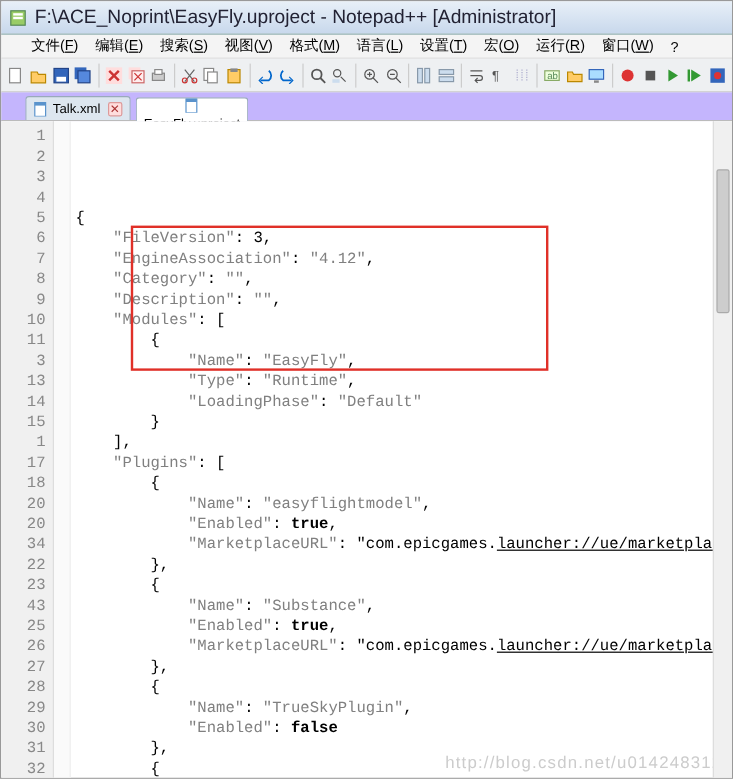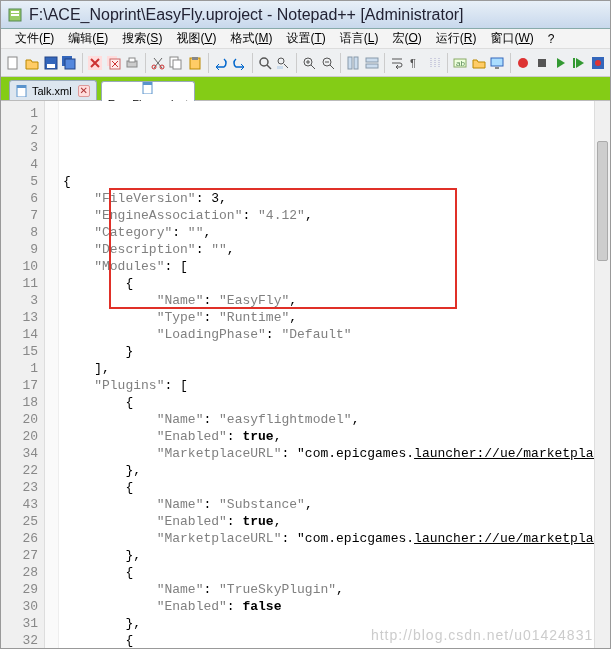--- a/index.html
+++ b/index.html
@@ -1,26 +1,26 @@
 <!DOCTYPE html>
 <html><head>
 <meta charset="utf-8">
 <style>
   * { margin: 0; padding: 0; box-sizing: border-box; }
   body { font-family: "Microsoft YaHei", Tahoma, sans-serif; font-size: 12px; background: #f0f0f0; width: 611px; height: 649px; overflow: hidden; border: 1px solid #999; }
   .titlebar { height: 28px; background: linear-gradient(#e8f0f8, #c8d8ec); display: flex; align-items: center; padding: 0 6px; border-bottom: 1px solid #8aa; }
   .titlebar .ticon { width: 16px; height: 16px; margin-right: 6px; display:inline-flex; align-items:center; justify-content:center; }
   .titlebar .ttext { color: #223; font-size: 16px; }
-  .menubar { height: 20px; background: #f4f4f4; display: flex; align-items: center; padding: 0 8px; gap: 2px; border-bottom: 1px solid #ddd; }
+  .menubar { height: 20px; background: #f4f4f4; display: flex; align-items: center; padding: 0 19px; gap: 2px; border-bottom: 1px solid #ddd; }
   .menubar .mitem { padding: 1px 6px; cursor: default; }
   .menubar .mitem u { text-decoration: underline; }
   .toolbar { height: 28px; background: #eef0f2; display: flex; align-items: center; padding: 0 4px; gap: 2px; border-bottom: 1px solid #ccc; }
   .tbtn { width: 22px; height: 22px; display:inline-flex; align-items:center; justify-content:center; border:1px solid transparent; border-radius:2px; }
   .sep { width:1px; height:20px; background:#ccc; margin:0 2px; }
-  .tabbar { height: 24px; background: #84cc16; display:flex; align-items:flex-end; padding:0 8px; gap:4px; border-bottom:1px solid #bbb; }
+  .tabbar { height: 24px; background: #c4b5fd; display:flex; align-items:flex-end; padding:0 20px; gap:4px; border-bottom:1px solid #bbb; }
   .tab { height:20px; display:flex; align-items:center; padding:0 6px; background:#dde6ef; border:1px solid #9ab; border-bottom:none; border-radius:3px 3px 0 0; font-size:11px; gap:4px; }
   .tab.active { background:#fff; position:relative; top:1px;flex-direction:column; }
   .tab .ficon { width:12px; height:12px; display:inline-flex; }
   .tab .close { width:12px; height:12px; display:inline-flex; align-items:center; justify-content:center; font-size:10px; color:#a33; border:1px solid #d99; background:#fdd; border-radius:2px; margin-left:2px; }
   .editor { display:flex; height: calc(649px - 28px - 20px - 28px - 24px); background:#fff; position:relative; }
   .gutter { width: 44px; background:#f0f0f0; border-right:1px solid #ddd; text-align:right; padding:4px 6px 0 0; font-family:"Courier New", monospace; font-size:13px; line-height:17px; color:#888; }
   .fold { width: 14px; background:#fafafa; border-right:1px solid #eee; }
   .code { flex:1; padding:4px 0 0 4px; font-family:"Courier New", monospace; font-size:13px; line-height:17px; white-space:pre; color:#000; position:relative; overflow:hidden; }
   .code .s { color:#808080; } 
   .code .k { color:#000; font-weight:bold; }
@@ -43,22 +43,22 @@
   </span>
   <span class="ttext">F:\ACE_Noprint\EasyFly.uproject - Notepad++ [Administrator]</span>
 </div>
 
 <div class="menubar" id="menubar">
     <div class="mitem">文件(<u>F</u>)</div>
     <div class="mitem">编辑(<u>E</u>)</div>
     <div class="mitem">搜索(<u>S</u>)</div>
     <div class="mitem">视图(<u>V</u>)</div>
     <div class="mitem">格式(<u>M</u>)</div>
+    <div class="mitem">语言(<u>L</u>)</div>
     <div class="mitem">设置(<u>T</u>)</div>
-    <div class="mitem">语言(<u>L</u>)</div>
     <div class="mitem">宏(<u>O</u>)</div>
     <div class="mitem">运行(<u>R</u>)</div>
     <div class="mitem">窗口(<u>W</u>)</div>
     <div class="mitem">?</div>
   </div>
 
 <div class="toolbar" id="toolbar">
     <div class="tbtn">
       <svg width="14" height="14">
         <rect x="2" y="1" width="9" height="12" fill="#fff" stroke="#888"></rect>

